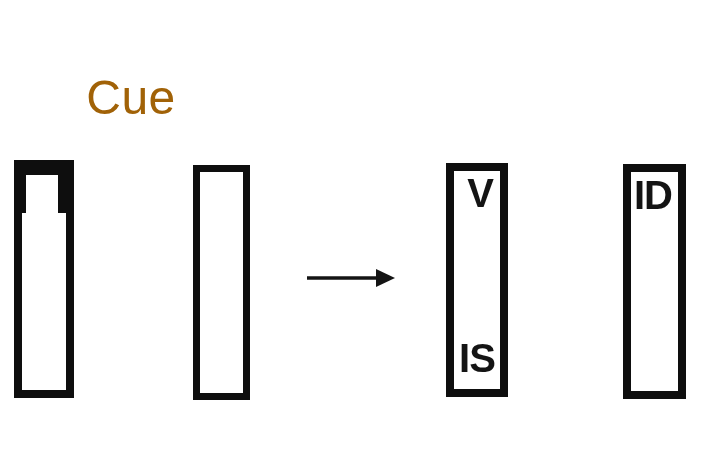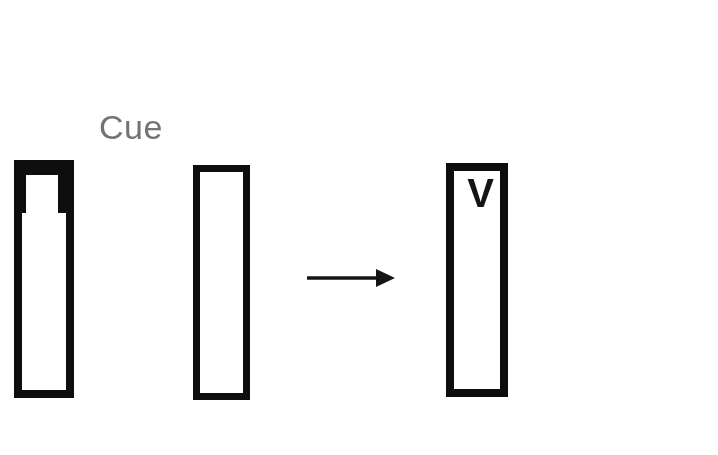--- a/index.html
+++ b/index.html
@@ -10,27 +10,26 @@
   }
   .canvas {
     position: relative;
     width: 718px;
     height: 455px;
     background: #ffffff;
     overflow: hidden;
   }
   .section-label {
     position: absolute;
-    font-size: 34px;
+    font-size: 48px;
     line-height: 1;
-    color: #737373;
+    color: #a16207;
     font-weight: 400;
     letter-spacing: 0.5px;
     white-space: nowrap;
-    margin-top: 36px;
   }
   .label-cue    { left: 131px; top: 74px; transform: translateX(-50%); }
   .label-target { left: 560px; top: 74px; transform: translateX(-50%); }
 
   .bar {
     position: absolute;
     box-sizing: border-box;
     background: #ffffff;
     border: 8px solid #0e0e0e;
   }
@@ -89,16 +88,20 @@
 
   <div class="arrow-wrap">
     <svg width="92" height="32" viewBox="0 0 92 32" xmlns="http://www.w3.org/2000/svg">
       <line x1="2" y1="16" x2="74" y2="16" stroke="#141414" stroke-width="3.5"></line>
       <polygon points="71,7 71,25 90,16" fill="#141414"></polygon>
     </svg>
   </div>
 
   <div class="bar bar-same">
     <div class="marker marker-valid">V</div>
+    <div class="marker marker-invalid-same">IS</div>
   </div>
 
+  <div class="bar bar-diff">
+    <div class="marker marker-invalid-diff">ID</div>
+  </div>
 
 </div>
 
 </body></html>

